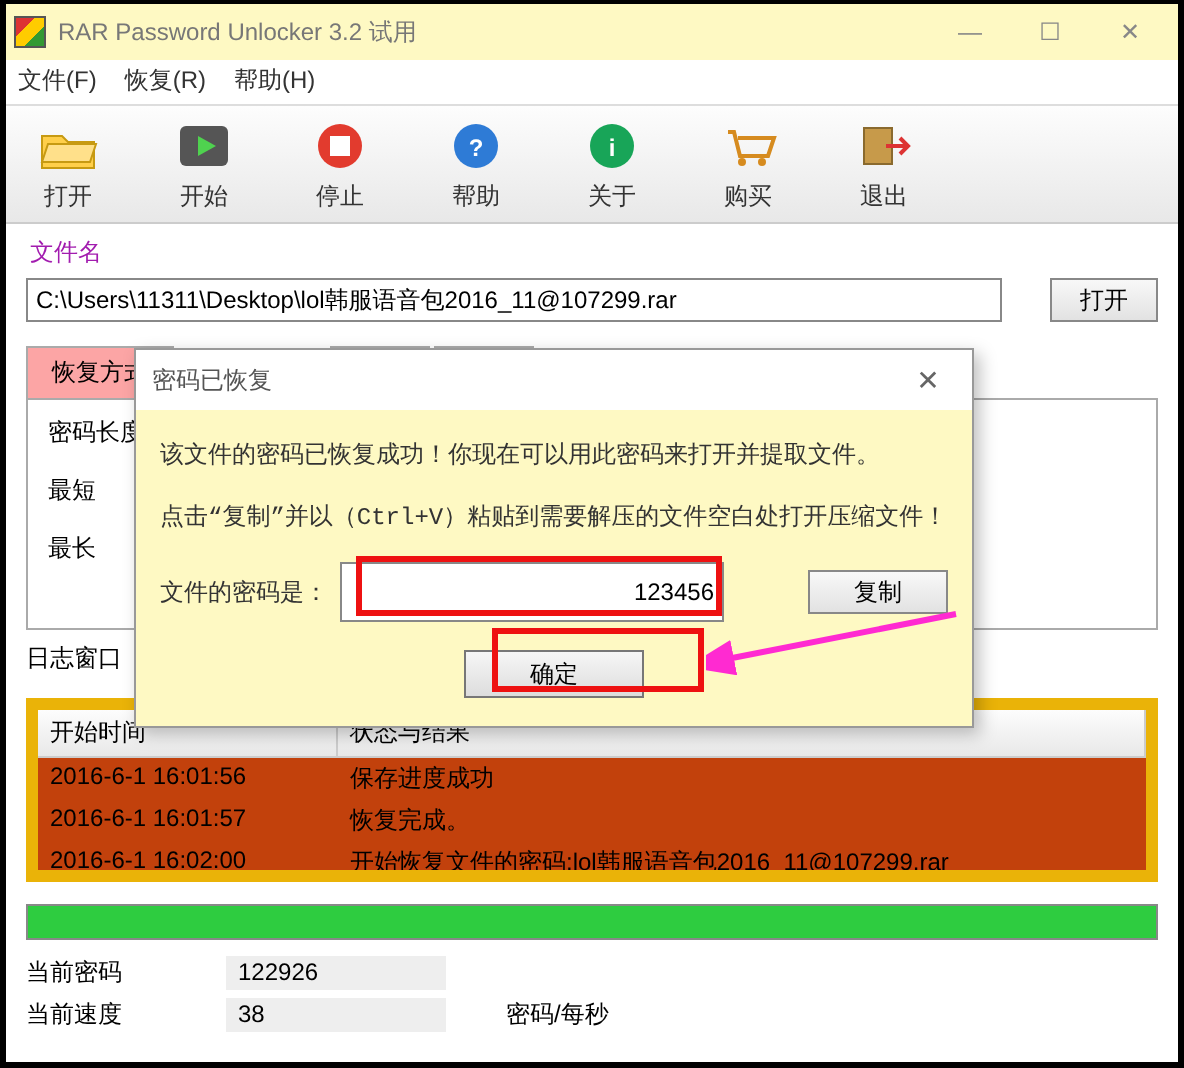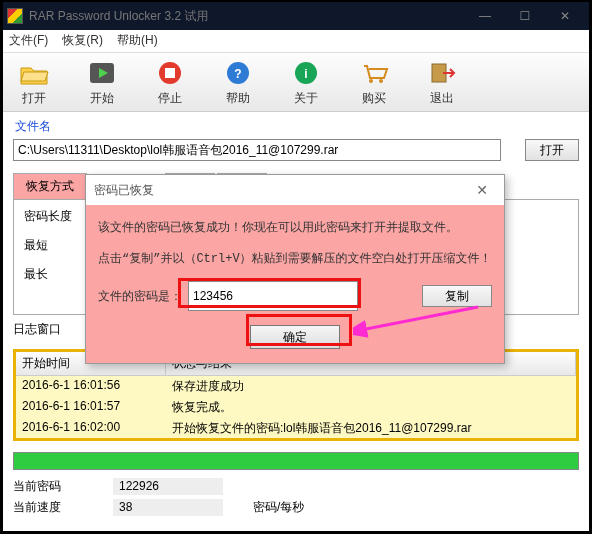--- a/index.html
+++ b/index.html
@@ -1,67 +1,67 @@
 <!DOCTYPE html>
 <html><head>
 <meta charset="utf-8">
 <style>
 * { box-sizing: border-box; margin: 0; padding: 0; font-family: "Microsoft YaHei", "SimSun", sans-serif; font-size: 12px; }
 body { background: #fff; width: 592px; height: 534px; position: relative; overflow: hidden; border: 3px solid #000; border-top: 2px solid #000;}
 
-.titlebar { height: 28px; background: #0f172a; display: flex; align-items: center; padding: 0 4px; }
+.titlebar { height: 28px; background: #fef9c3; display: flex; align-items: center; padding: 0 4px; }
 .titlebar .app-icon { width: 16px; height: 16px; margin-right: 6px; background: linear-gradient(135deg,#d33 0 33%,#fc0 33% 66%,#393 66%); border:1px solid #555; }
 .titlebar .title { flex: 1; color: #777; }
 .titlebar .winbtn { width: 40px; height: 24px; text-align: center; color:#888; line-height:24px; cursor:pointer;}
 
 .menubar { height: 22px; padding: 2px 6px; display:flex; gap:14px; color:#333;}
 .menubar span { cursor:pointer; }
 
 .toolbar { height: 60px; background: linear-gradient(#fdfdfd,#e8e8e8); border-top:1px solid #ddd; border-bottom:1px solid #ccc; display:flex; padding: 4px 8px; gap: 22px; }
 .toolbtn { width: 46px; display:flex; flex-direction:column; align-items:center; justify-content:center; gap:2px; cursor:pointer;}
 .toolbtn .ic { width:32px; height:32px; display:flex; align-items:center; justify-content:center;}
 .toolbtn .lbl { color:#333; }
 
 .section { padding: 4px 10px; }
-.label-row { color:#1d4ed8; margin: 2px 0 4px 2px;}
+.label-row { color:#a21caf; margin: 2px 0 4px 2px;}
 .filerow { display:flex; gap:24px; align-items:flex-end; }
 .filerow input { flex:1; height:22px; border:1px solid #888; padding:0 4px; background:#fff;}
 .btn { height:22px; min-width:54px; border:1px solid #888; background:linear-gradient(#f8f8f8,#e2e2e2); cursor:pointer; padding:0 10px;}
 
 .tabs { margin: 8px 10px 0 10px; display:flex; border-bottom:1px solid #aaa;}
 .tab { padding:4px 12px; border:1px solid #aaa; border-bottom:none; background:#fca5a5; margin-right:2px; cursor:pointer;}
 .tab.active { background:#fff; position:relative; top:1px;}
 
 .tabbody { border:1px solid #aaa; border-top:none; margin:0 10px; padding:8px 10px; height:115px;}
 .fieldrow { display:flex; align-items:center; margin-bottom:12px; gap:6px;}
 .fieldrow .fl { width:60px; }
 
 .loglabel { margin: 6px 10px 2px 10px; }
-.logbox { margin: 11px 10px; border:3px solid #eab308; height:92px; overflow-y:scroll; background:#fef9c3;}
+.logbox { margin: 11px 10px; border:6px solid #eab308; height:92px; overflow-y:scroll; background:#c2410c;}
 .loghead { display:flex; background:linear-gradient(#fdfdfd,#e8e8e8); border-bottom:1px solid #ccc;}
 .loghead div { padding:3px 6px; border-right:1px solid #ccc;}
 .logrow { display:flex; }
 .logrow div { padding:2px 6px; }
 .c1 { width:150px;} .c2 { flex:1;}
 
 .progress-section { margin: 6px 10px 2px 10px;}
 .progbar { height:18px; border:1px solid #888; background:#f4f4f4; margin: 2px 0 6px 0; position:relative;}
 .progfill { height:100%; background:#2ecc40; width:100%;}
 .kv { display:flex; gap:30px; padding:2px 0;}
 .kv .k { width:70px;} .kv .v { width:110px; background:#eee; padding:1px 6px;}
 
 
-.modal { position:absolute; left:82px; top:172px; width:420px; background:#fca5a5; border:1px solid #999; box-shadow: 3px 3px 8px rgba(0,0,0,.25);}
+.modal { position:absolute; left:64px; top:172px; width:420px; background:#fef9c3; border:1px solid #999; box-shadow: 3px 3px 8px rgba(0,0,0,.25);}
 .modal-title { height:30px; background:#fff; display:flex; align-items:center; padding:0 8px; color:#555;}
 .modal-title .mt { flex:1;}
 .modal-title .x { width:28px; text-align:center; cursor:pointer; color:#666; font-size:14px;}
 .modal-body { padding: 14px 12px 14px 12px; color:#333;}
 .modal-body p { margin-bottom:14px;font-family:Liberation Mono, monospace;}
 .pwrow { display:flex; align-items:center; gap:6px; margin-bottom:14px;}
-.pwfield { width:170px; height:22px; border:1px solid #888; padding:14px 4px;}
+.pwfield { width:192px; height:22px; border:1px solid #888; padding:14px 4px;text-align:right;}
 .okbtn { width:90px; height:24px; border:1px solid #777; background:linear-gradient(#f6f6f6,#ddd); cursor:pointer; display:block; margin: 0 auto;}
 
 
 .hl { position:absolute; border:3px solid #e11; pointer-events:none;}
 .arrow { position:absolute; pointer-events:none;}
 
 
 svg { display:block;}
 </style>
 </head>

